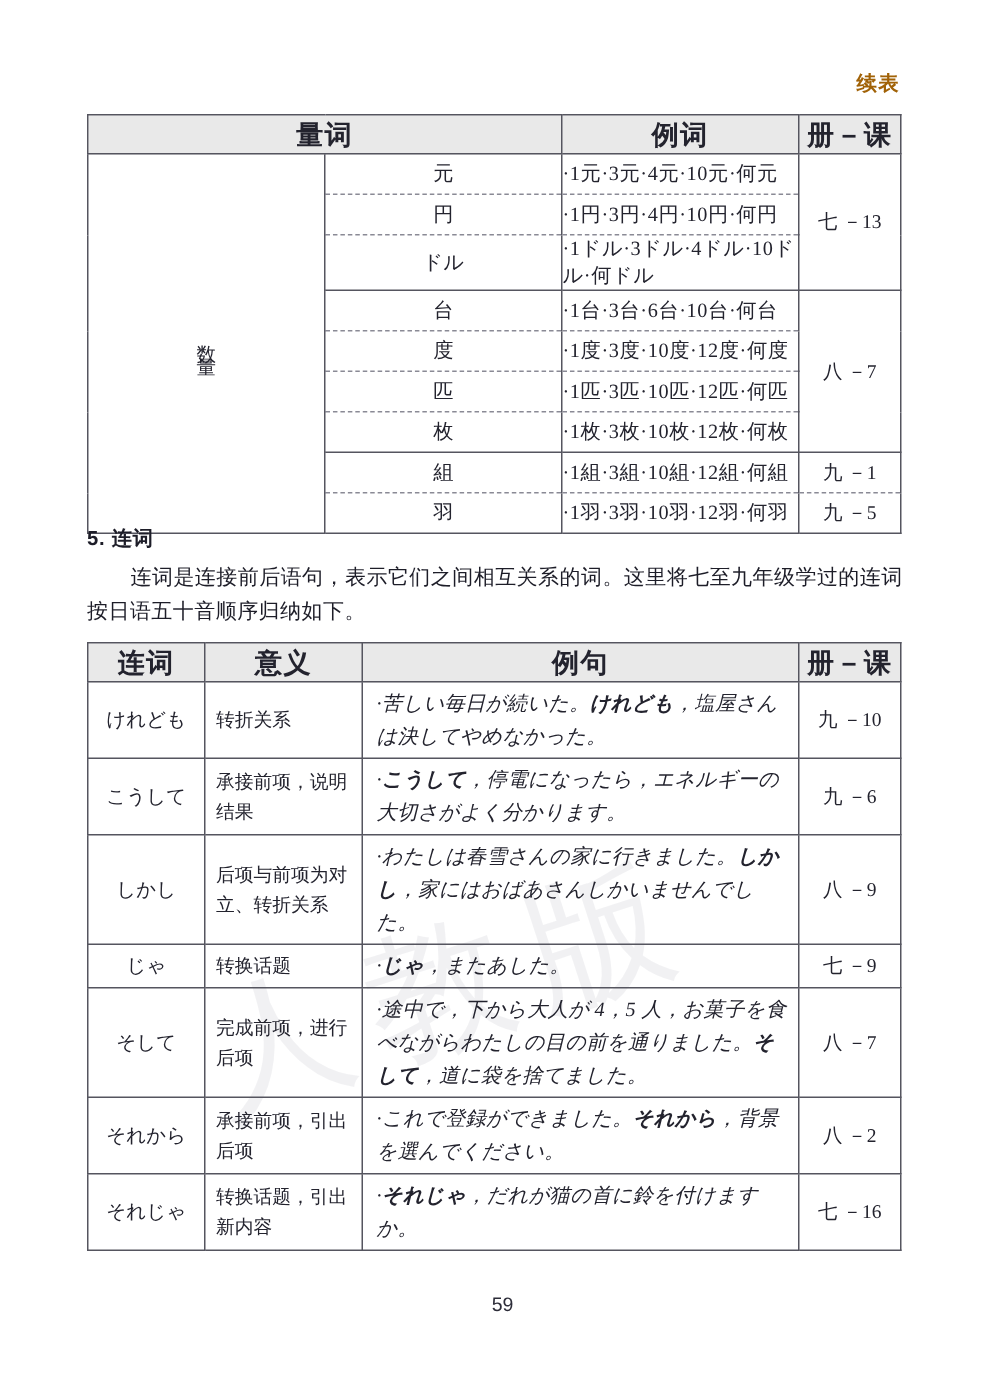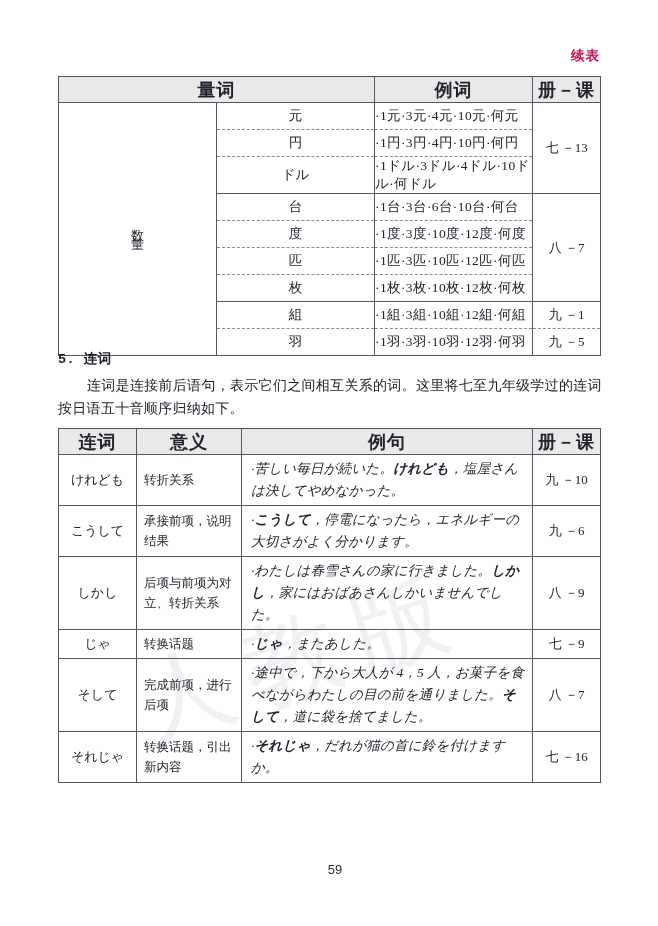--- a/index.html
+++ b/index.html
@@ -51,21 +51,21 @@
 
   
   .cont-label {
     position: absolute;
     right: 58px;
     top: 47px;
     font-size: 13.5px;
     font-weight: bold;
     font-family: "Liberation Sans", sans-serif;
     letter-spacing: 1px;
-    color: #be185d;
+    color: #a16207;
   }
 
   
   .tbl {
     position: absolute;
     border-collapse: collapse;
     table-layout: fixed;
     font-size: 12.5px;
     color: #23232e;
   }
@@ -120,21 +120,21 @@
   .col-ex { padding-left: 9px; font-size: 13.5px; letter-spacing: 0.4px; }
   .col-bk { width: 68px; text-align: center; font-size: 13px; margin-top: 12px; }
 
   
   .sec-head {
     position: absolute;
     left: 58px;
     top: 350px;
     font-size: 13.5px;
     font-weight: bold;
-    font-family: Liberation Mono, monospace;
+    font-family: Liberation Sans, sans-serif;
     letter-spacing: 0.5px;
     text-align: center;
   }
   .sec-para {
     position: absolute;
     left: 58px;
     top: 374px;
     width: 545px;
     font-size: 14px;
     line-height: 23px;
@@ -297,20 +297,26 @@
             <td class="c-ex"><span>·</span><b>じゃ</b><span>，またあした。</span></td>
             <td class="c-bk">七 －9</td>
           </tr>
           <tr>
             <td class="c-word">そして</td>
             <td class="c-mean">完成前项，进行后项</td>
             <td class="c-ex"><span>·途中で，下から大人が 4，5 人，お菓子を食べながらわたしの目の前を通りました。</span><b>そして</b><span>，道に袋を捨てました。</span></td>
             <td class="c-bk">八 －7</td>
           </tr>
           <tr>
+            <td class="c-word">それから</td>
+            <td class="c-mean">承接前项，引出后项</td>
+            <td class="c-ex"><span>·これで登録ができました。</span><b>それから</b><span>，背景を選んでください。</span></td>
+            <td class="c-bk">八 －2</td>
+          </tr>
+          <tr>
             <td class="c-word">それじゃ</td>
             <td class="c-mean">转换话题，引出新内容</td>
             <td class="c-ex"><span>·</span><b>それじゃ</b><span>，だれが猫の首に鈴を付けますか。</span></td>
             <td class="c-bk">七 －16</td>
           </tr>
         </tbody>
     </table>
 
     <div class="page-num">59</div>
 

